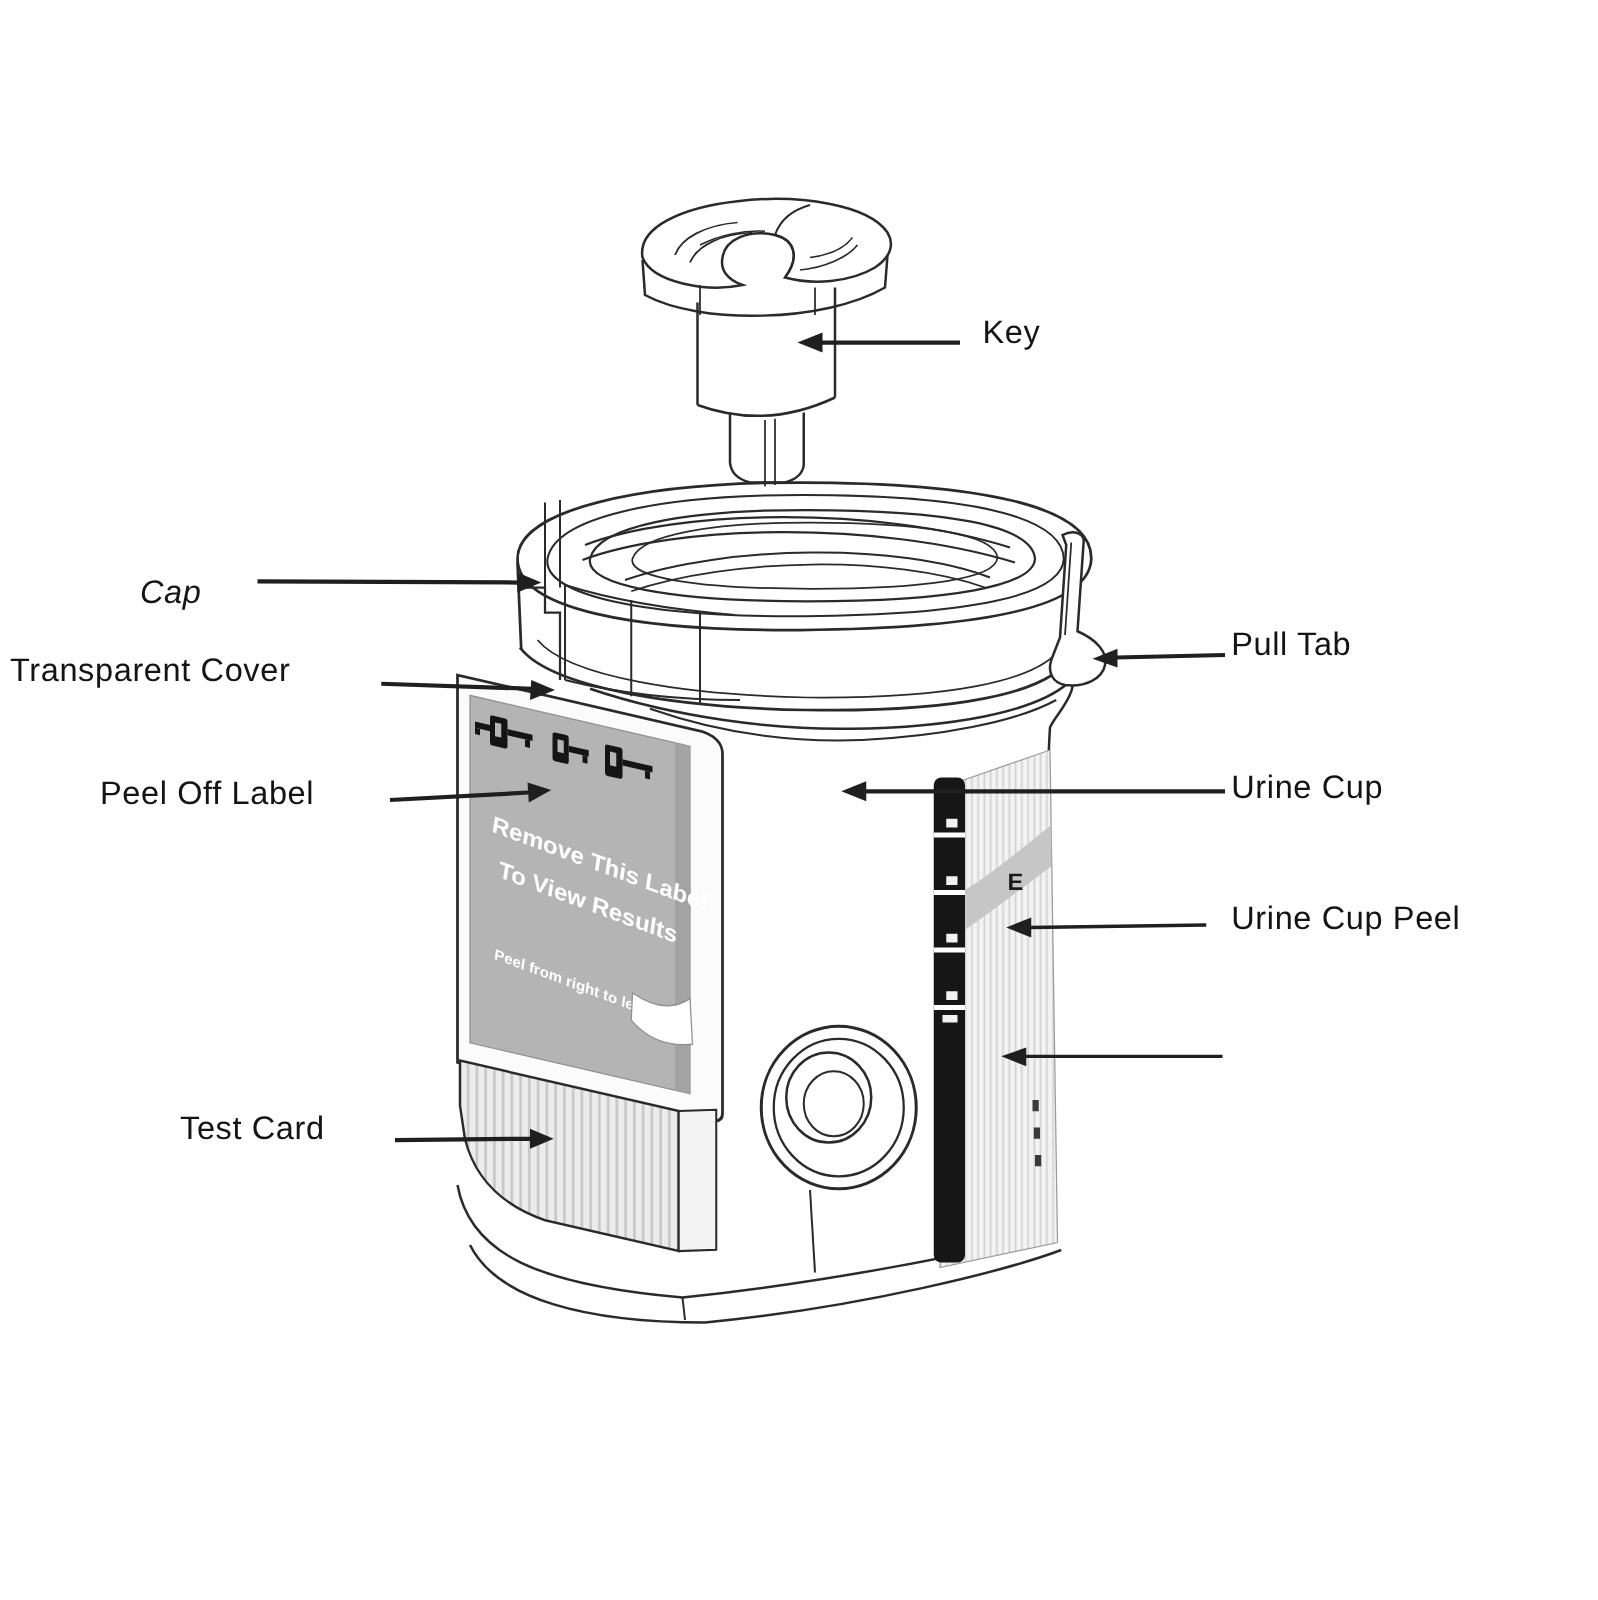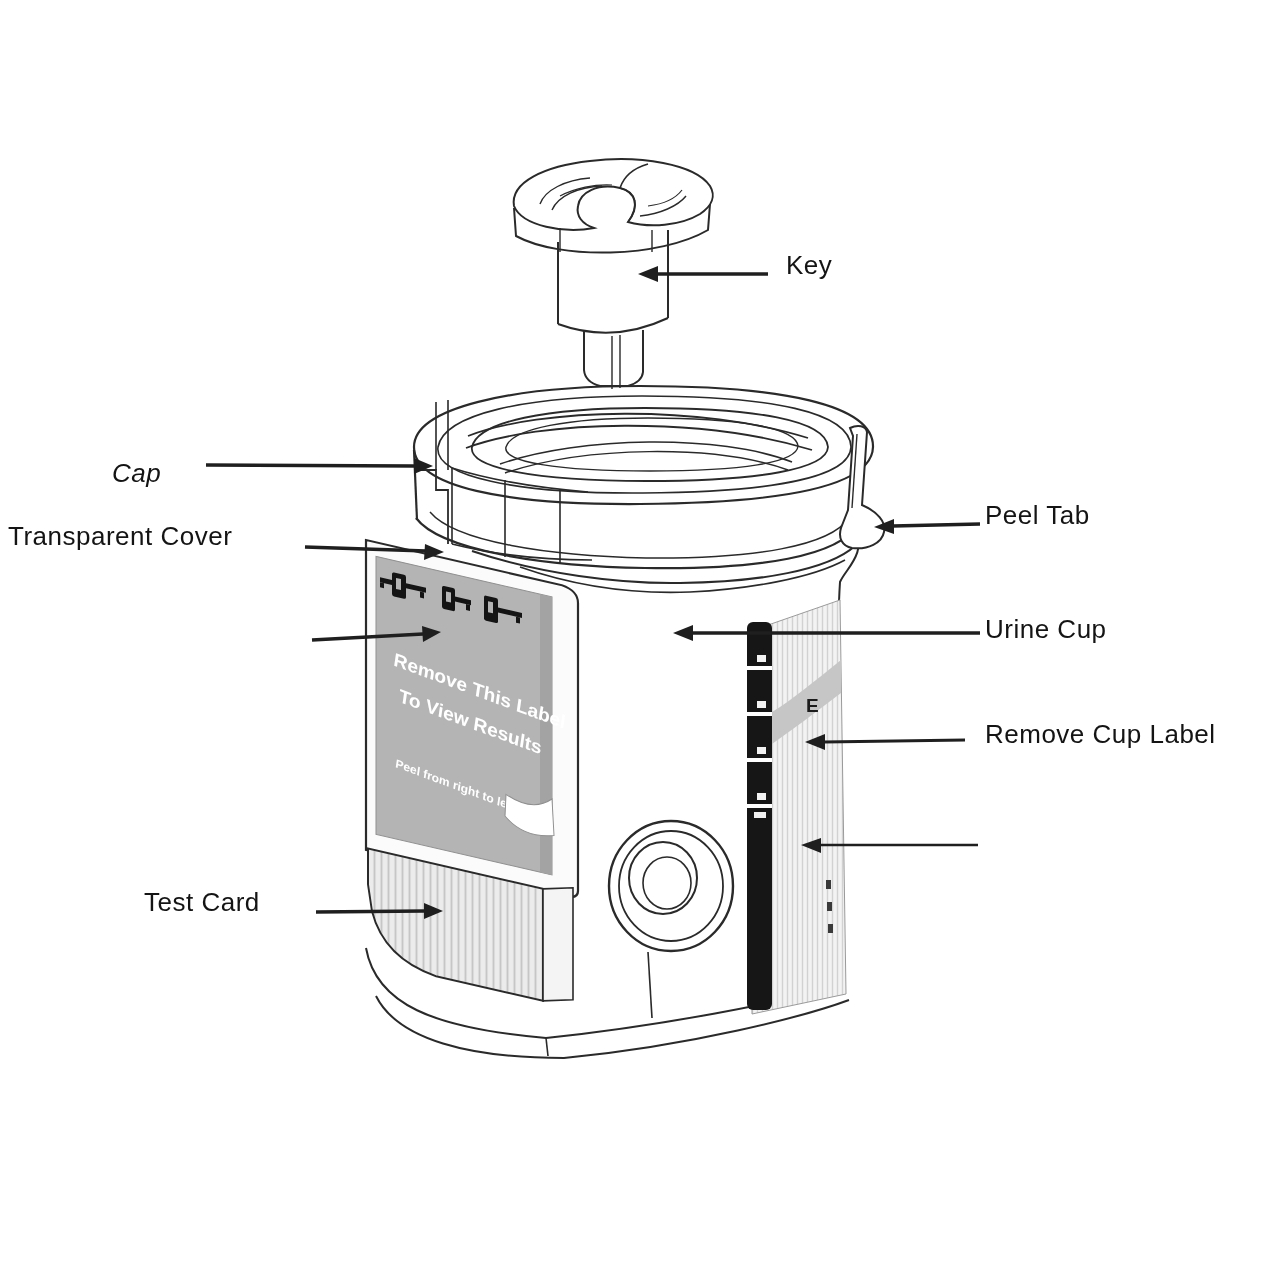--- a/index.html
+++ b/index.html
@@ -213,25 +213,28 @@
 
   <div class="callout pos-key">
     <span>Key</span>
   </div>
   <div class="callout pos-cap">
     <span>Cap</span>
   </div>
   <div class="callout pos-transparent-cover">
     <span>Transparent Cover</span>
   </div>
+  <div class="callout pos-peel-off-label">
+    <span>Peel Off Label</span>
+  </div>
   <div class="callout pos-test-card">
     <span>Test Card</span>
   </div>
   <div class="callout pos-pull-tab">
-    <span>Peel Tab</span>
+    <span>Pull Tab</span>
   </div>
   <div class="callout pos-urine-cup">
     <span>Urine Cup</span>
   </div>
   <div class="callout pos-urine-cup-label">
-    <span>Remove Cup Label</span>
+    <span>Urine Cup Peel</span>
   </div>
 </div>
 
 </body></html>

